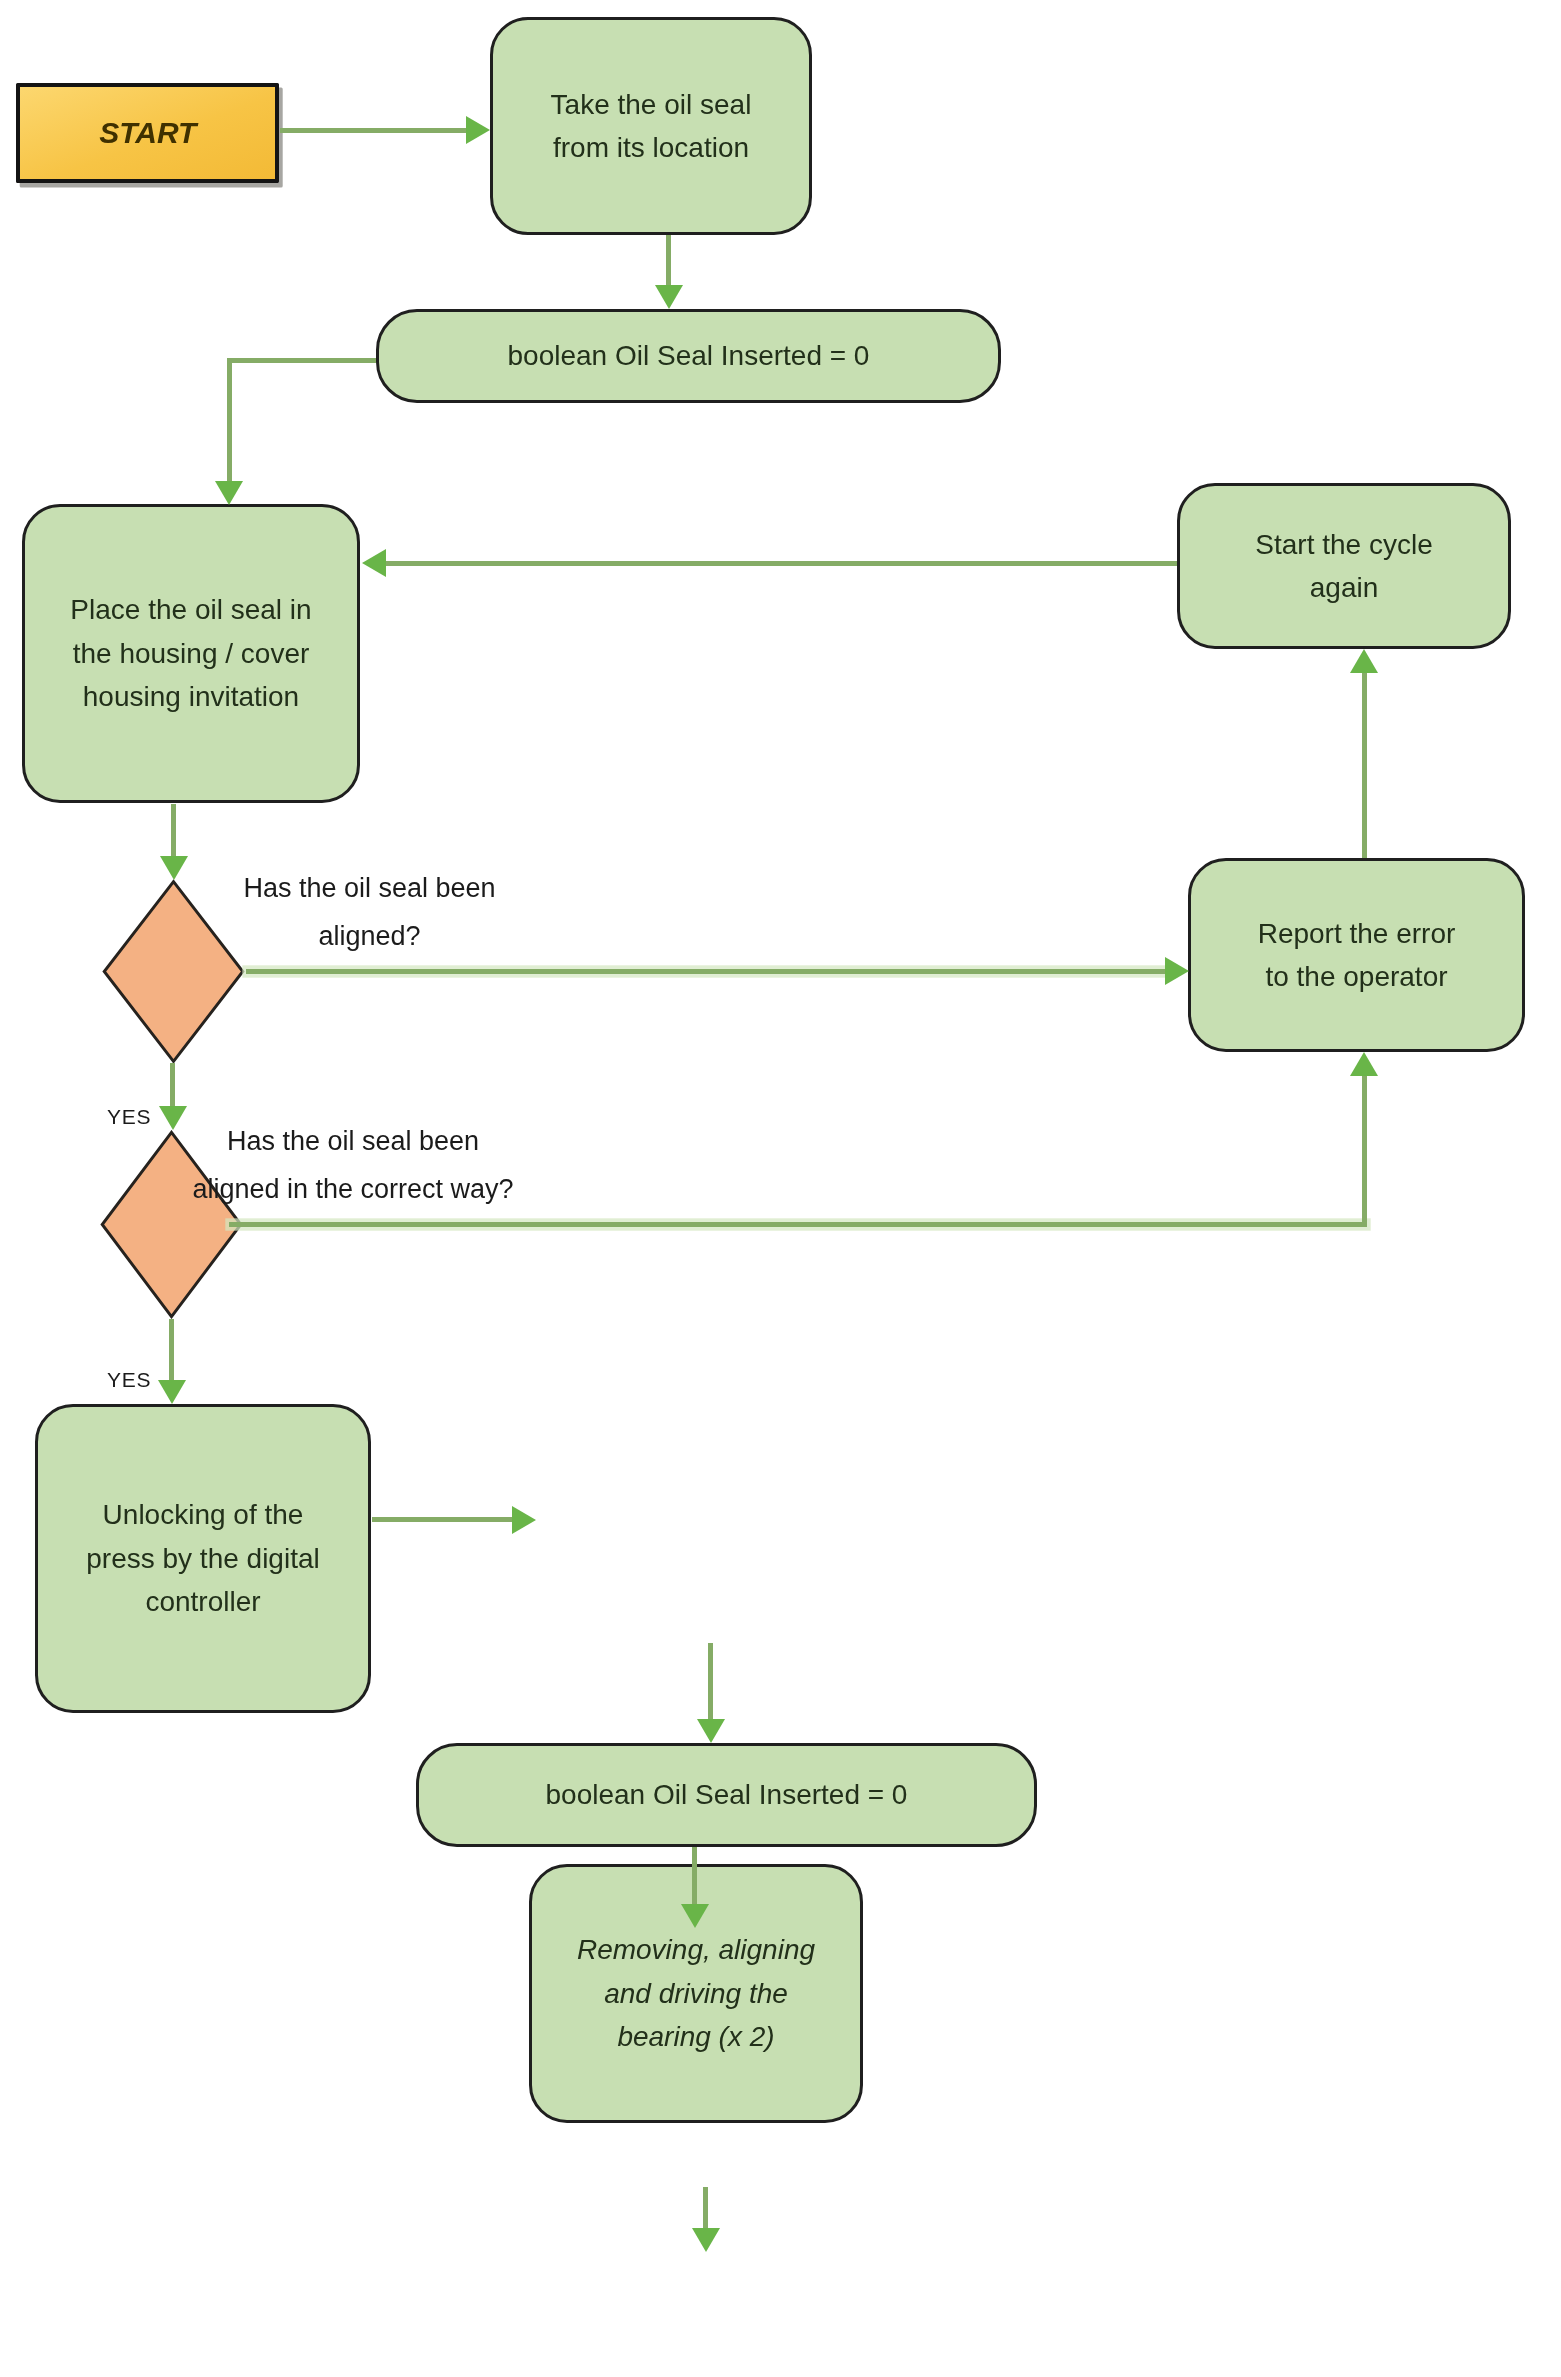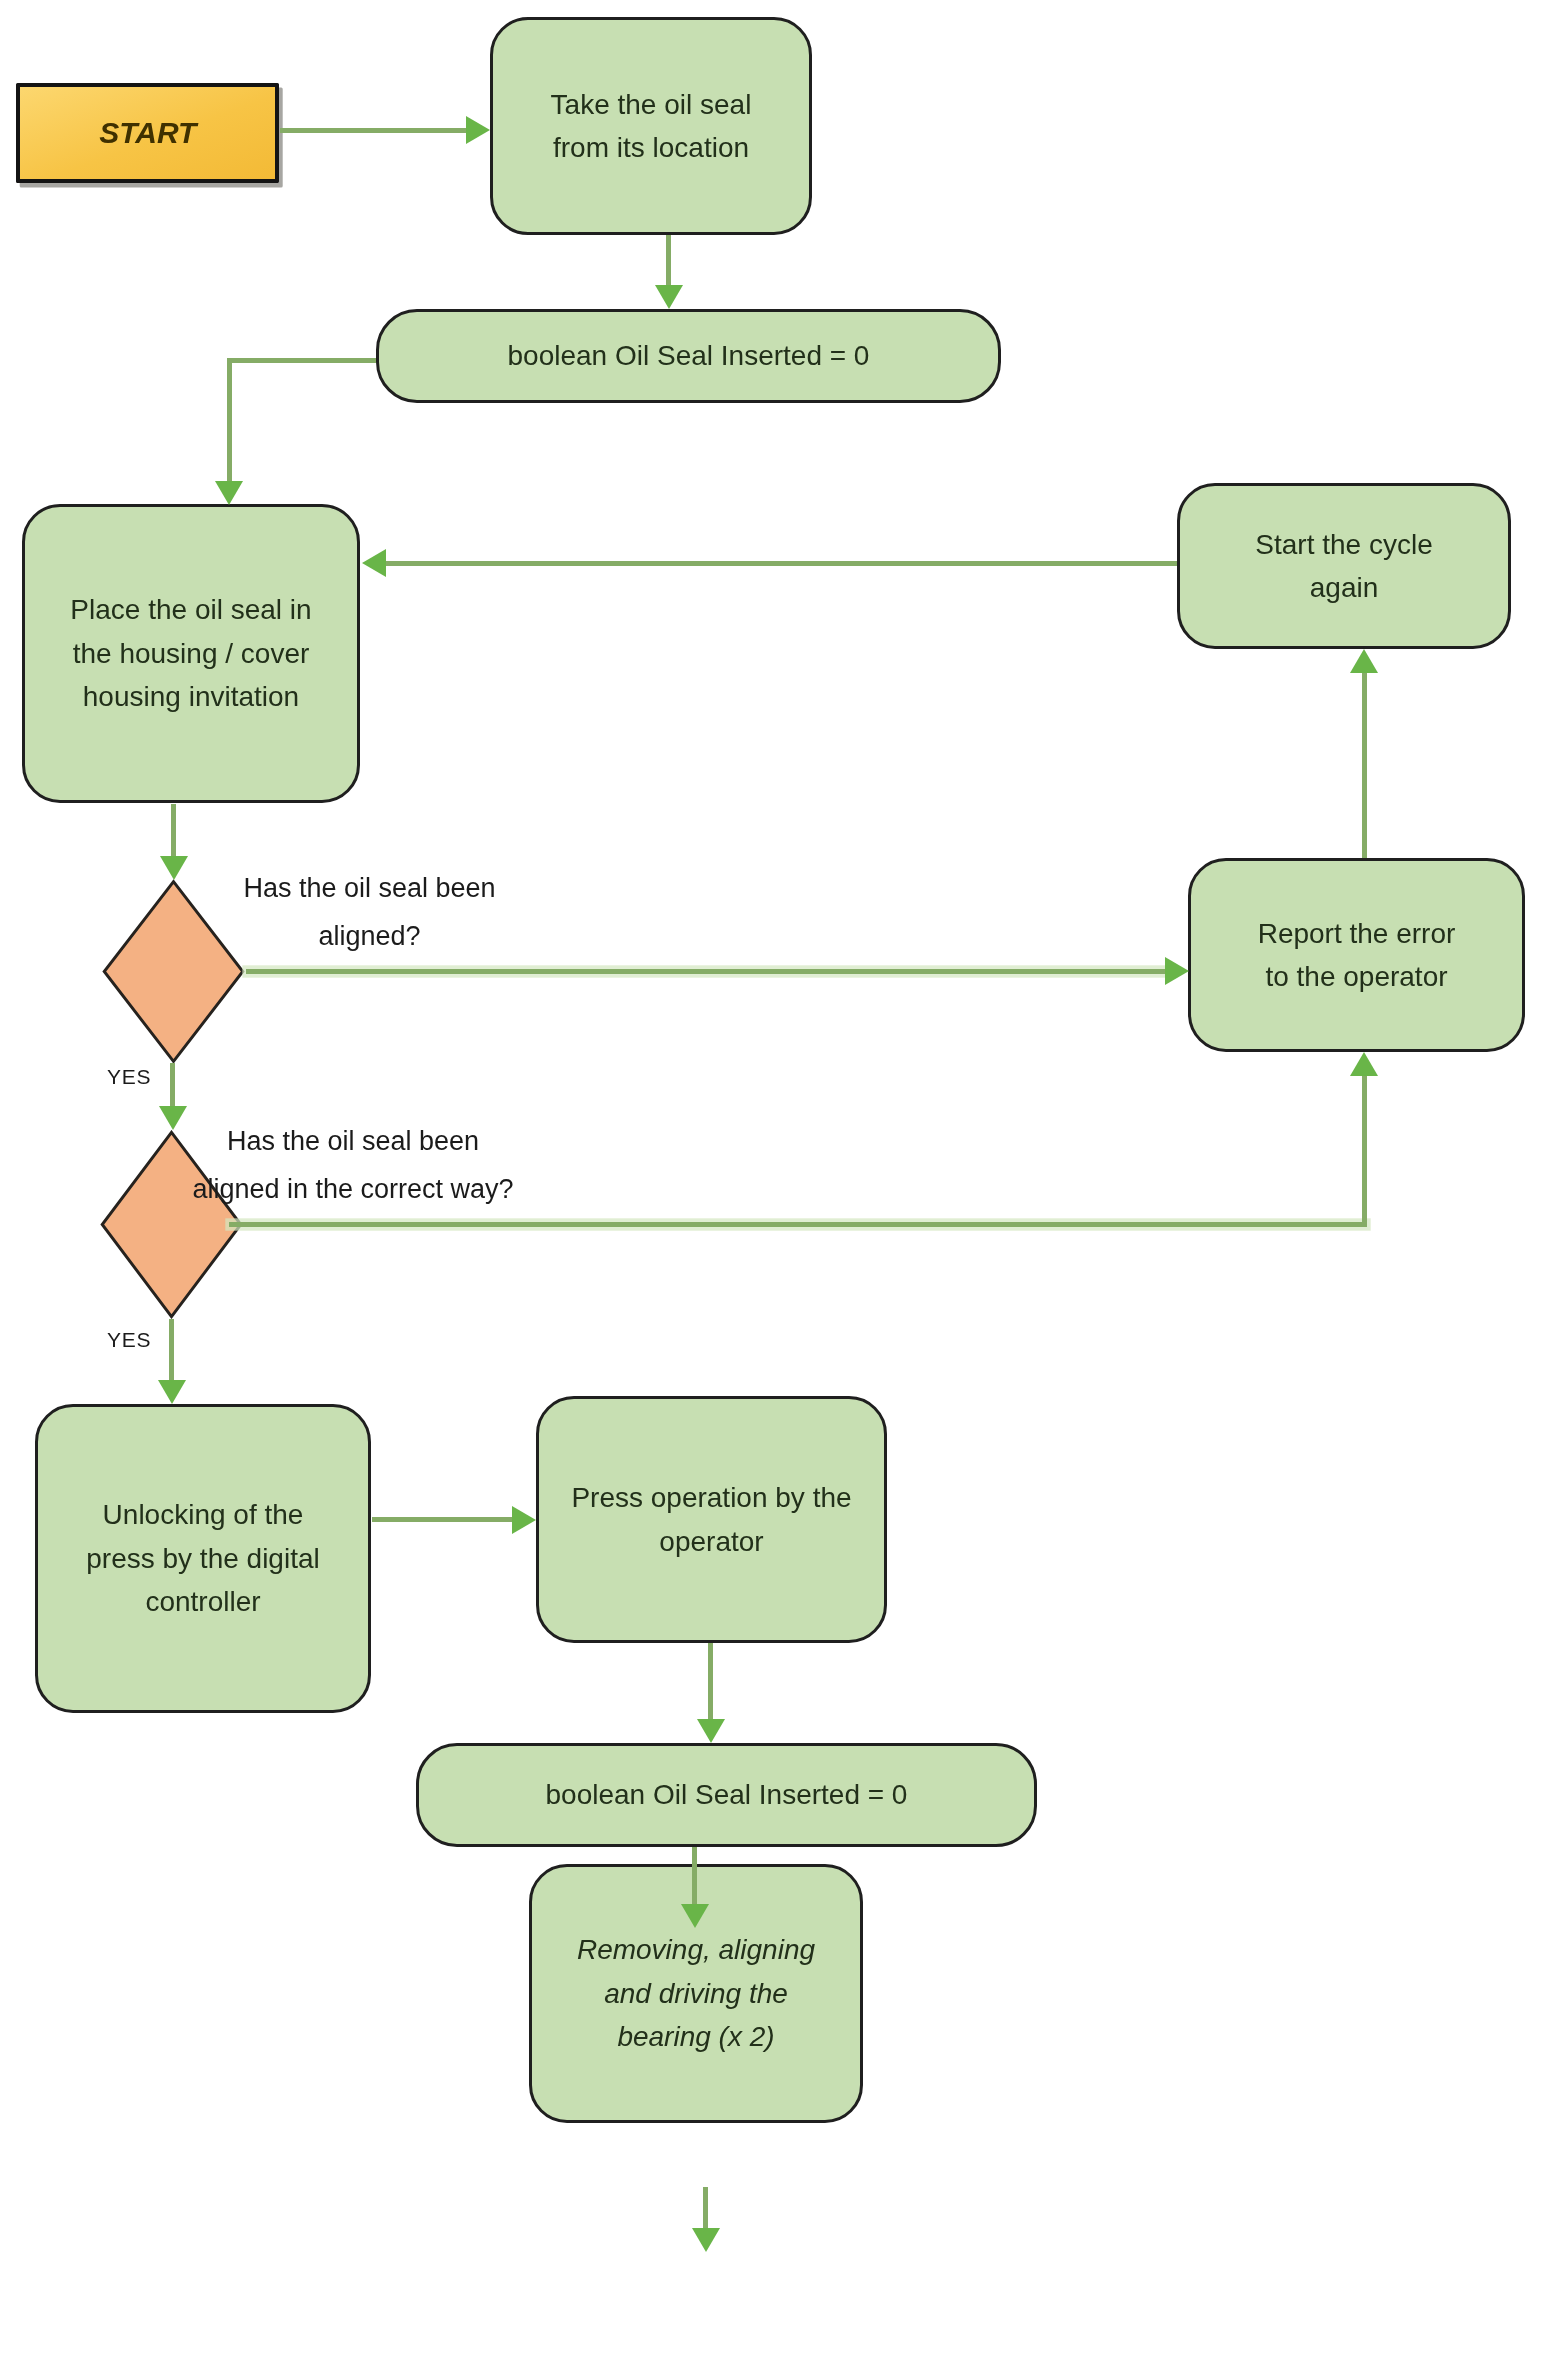--- a/index.html
+++ b/index.html
@@ -36,21 +36,21 @@
     box-shadow:3.7px 4.4px 0 rgba(80,78,70,0.5);
     border-radius:1.5px;
   }
   .diamond{position:absolute;}
   .diamond polygon{fill:var(--diamond-orange);stroke:#26221E;stroke-width:4;}
   .qlabel{
     position:absolute;font-size:27px;color:var(--label-black);
     text-align:center;line-height:48px;white-space:pre-line;
   }
   .yes{
-    position:absolute;font-size:21px;color:var(--label-black);letter-spacing:0.7px;
+    position:absolute;font-size:21px;color:var(--label-black);letter-spacing:0.7px;margin-top:40px;
   }
   .hline,.vline{position:absolute;background:var(--arrow-green);}
   .hline{height:5.2px;}
   .vline{width:5.2px;}
   .halo{box-shadow:0 0 0 3.7px rgba(211,231,193,0.7);}
   .ah{position:absolute;width:0;height:0;}
   .ah-down{border-left:14px solid transparent;border-right:14px solid transparent;border-top:24px solid var(--arrowhead-green);}
   .ah-up{border-left:14px solid transparent;border-right:14px solid transparent;border-bottom:24px solid var(--arrowhead-green);}
   .ah-right{border-top:14px solid transparent;border-bottom:14px solid transparent;border-left:24px solid var(--arrowhead-green);}
   .ah-left{border-top:14px solid transparent;border-bottom:14px solid transparent;border-right:24px solid var(--arrowhead-green);}
@@ -102,24 +102,20 @@
   <div class="qlabel" style="left:157px;top:1117px;width:392px;">Has the oil seal been
 aligned in the correct way?</div>
   <div class="yes" style="left:107px;top:1328px;">YES</div>
 
   <div class="node green" style="left:35px;top:1404px;width:336px;height:309px;">
     <span class="lbl">Unlocking of the
 press by the digital
 controller</span>
   </div>
 
-  <div class="node green" style="left:536px;top:1396px;width:351px;height:247px;">
-    <span class="lbl">Press operation by the
-operator</span>
-  </div>
 
   <div class="node green pill" style="left:416px;top:1743px;width:621px;height:104px;">
     <span class="lbl">boolean Oil Seal Inserted  = 0</span>
   </div>
 
   <div class="node green" style="left:529px;top:1864px;width:334px;height:259px;font-style:italic;">
     <span class="lbl">Removing,  aligning
 and driving the
 bearing (x 2)</span>
   </div>

